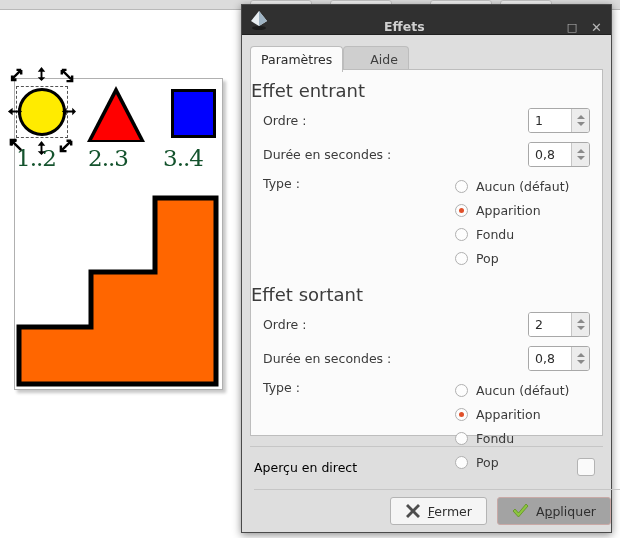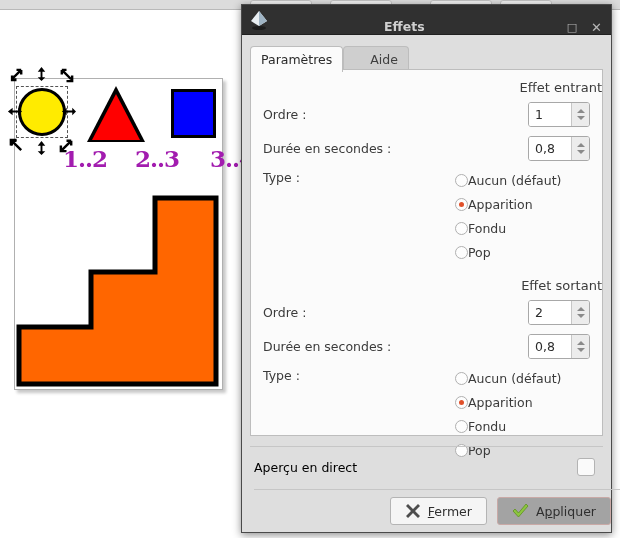--- a/index.html
+++ b/index.html
@@ -57,23 +57,22 @@
     background: #0000ff; border: 3px solid #000;
     box-sizing: border-box;
   }
   .shape-stairs {
     position: absolute; left: 16px; top: 184px;
     width: 203px; height: 194px;
   }
   .lbl {
     position: absolute;
     font-family: "DejaVu Serif", "Liberation Serif", serif;
-    font-weight: bold; font-size: 23px; color: #a21caf;
+    font-weight: normal; font-size: 23px; color: #14532d;
     letter-spacing: -1px;
-    padding-left: 47px;
   }
   .lbl-1 { left: 16px; top: 135px; }
   .lbl-2 { left: 88px; top: 135px; }
   .lbl-3 { left: 163px; top: 135px; }
 
   .sel-box {
     position: absolute; left: 16px; top: 76px; width: 52px; height: 52px;
     border: 1px dashed #555; box-sizing: border-box;
   }
   .handle { position: absolute; width: 15px; height: 15px; }
@@ -119,21 +118,21 @@
 
   .panel {
     position: absolute; left: 8px; top: 64px;
     width: 353px; height: 367px;
     background: #fbfbfb;
     border: 1px solid #bdbdbd;
     box-sizing: border-box;
   }
 
   .section-title {
-    text-align: right; font-size: 13px; color: #3b3b3b;
+    text-align: left; font-size: 18px; color: #3b3b3b;
     margin-top: 10px; margin-bottom: 2px;
   }
   .field-row {
     display: flex; align-items: center;
     padding: 0 12px; height: 34px;
   }
   .field-label { font-size: 12.5px; color: #3b3b3b; flex: 1; }
 
   .spin {
     display: flex; width: 62px; height: 25px;
@@ -156,21 +155,21 @@
   }
   .tri-dn {
     width: 0; height: 0; border-left: 4px solid transparent;
     border-right: 4px solid transparent; border-top: 4px solid #8a8a8a;
   }
 
   .type-row { display: flex; padding: 0 12px; margin-top: 3px; }
   .type-row .field-label { padding-top: 2px; }
   .radio-group { width: 135px; }
   .radio-item {
-    display: flex; align-items: center; gap: 0; height: 24px; text-align: right;
+    display: flex; align-items: center; gap: 8px; height: 24px; text-align: right;
   }
   .radio {
     width: 13px; height: 13px; border-radius: 50%;
     border: 1px solid #b0b0b0; background: #fdfdfd;
     box-sizing: border-box; position: relative; flex: none;
   }
   .radio.on::after {
     content: ""; position: absolute; left: 3px; top: 3px;
     width: 5px; height: 5px; border-radius: 50%; background: #e0502a;
   }

